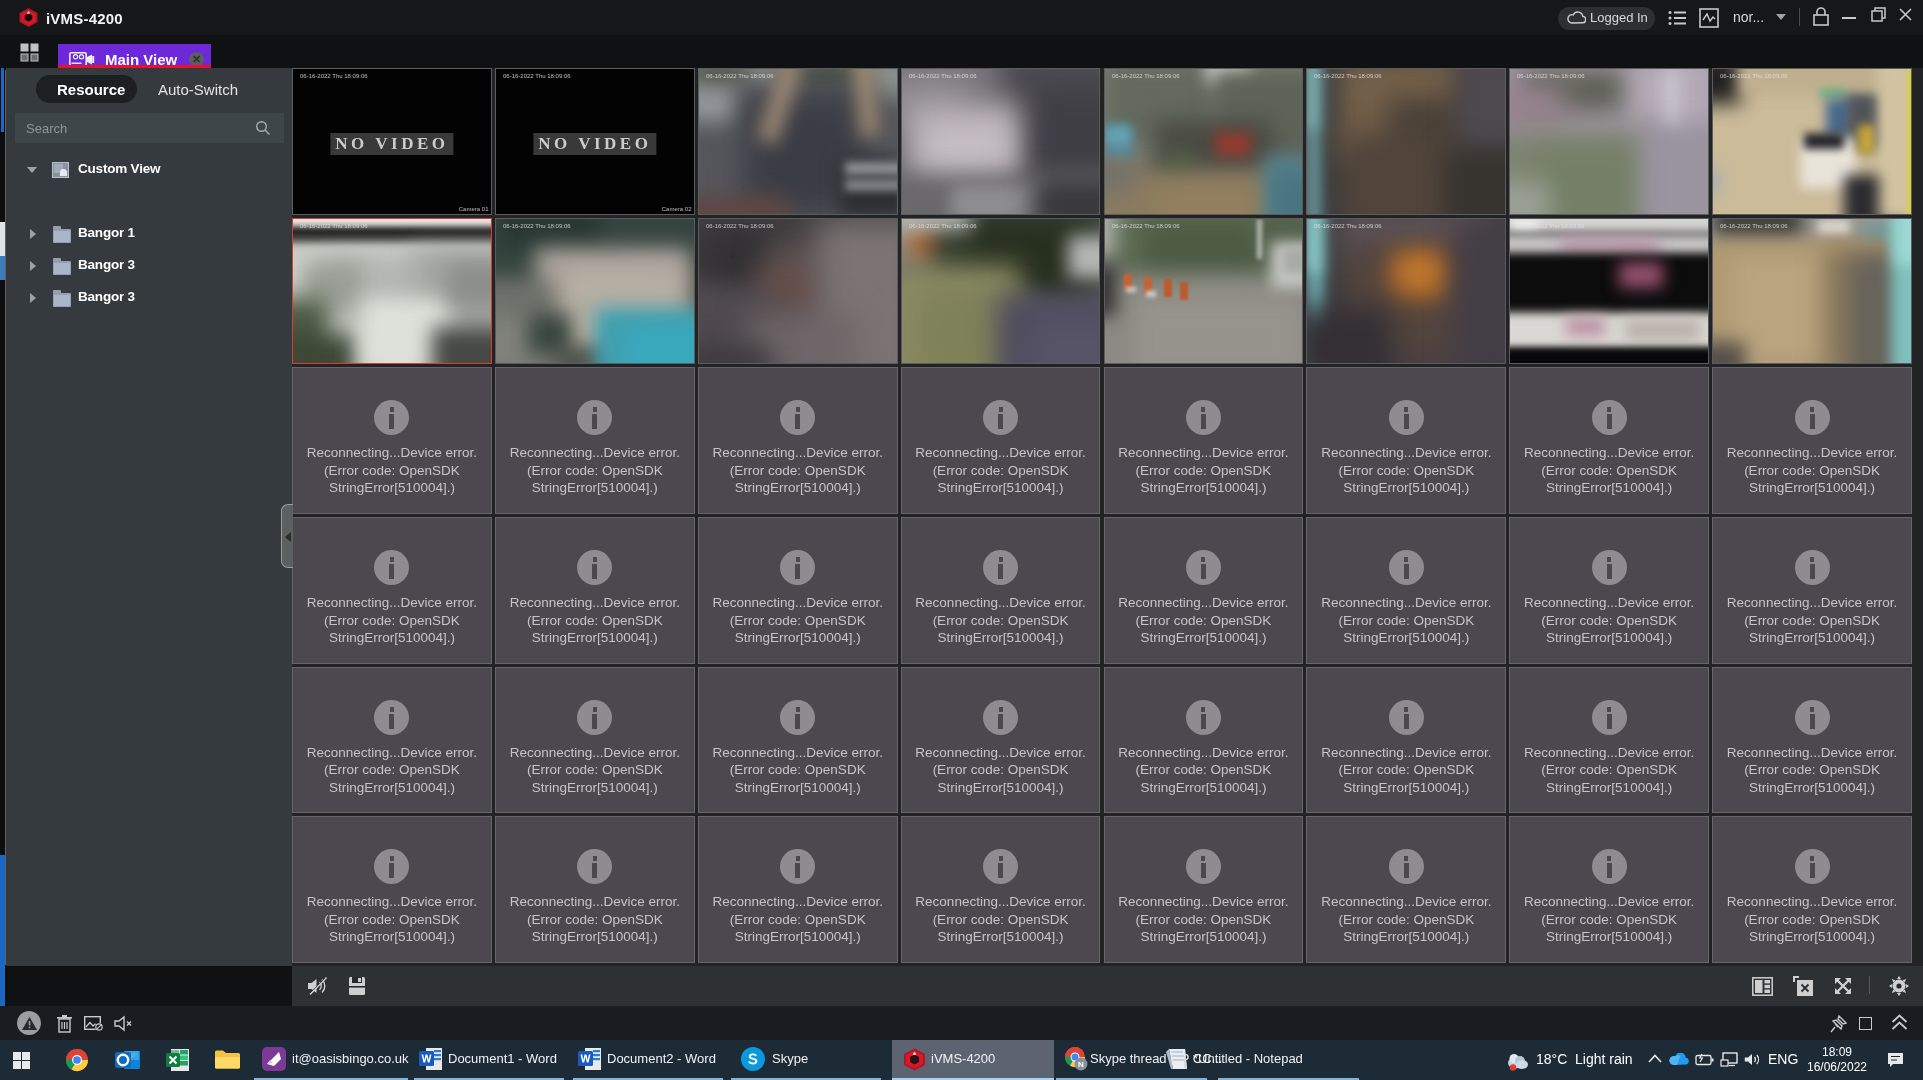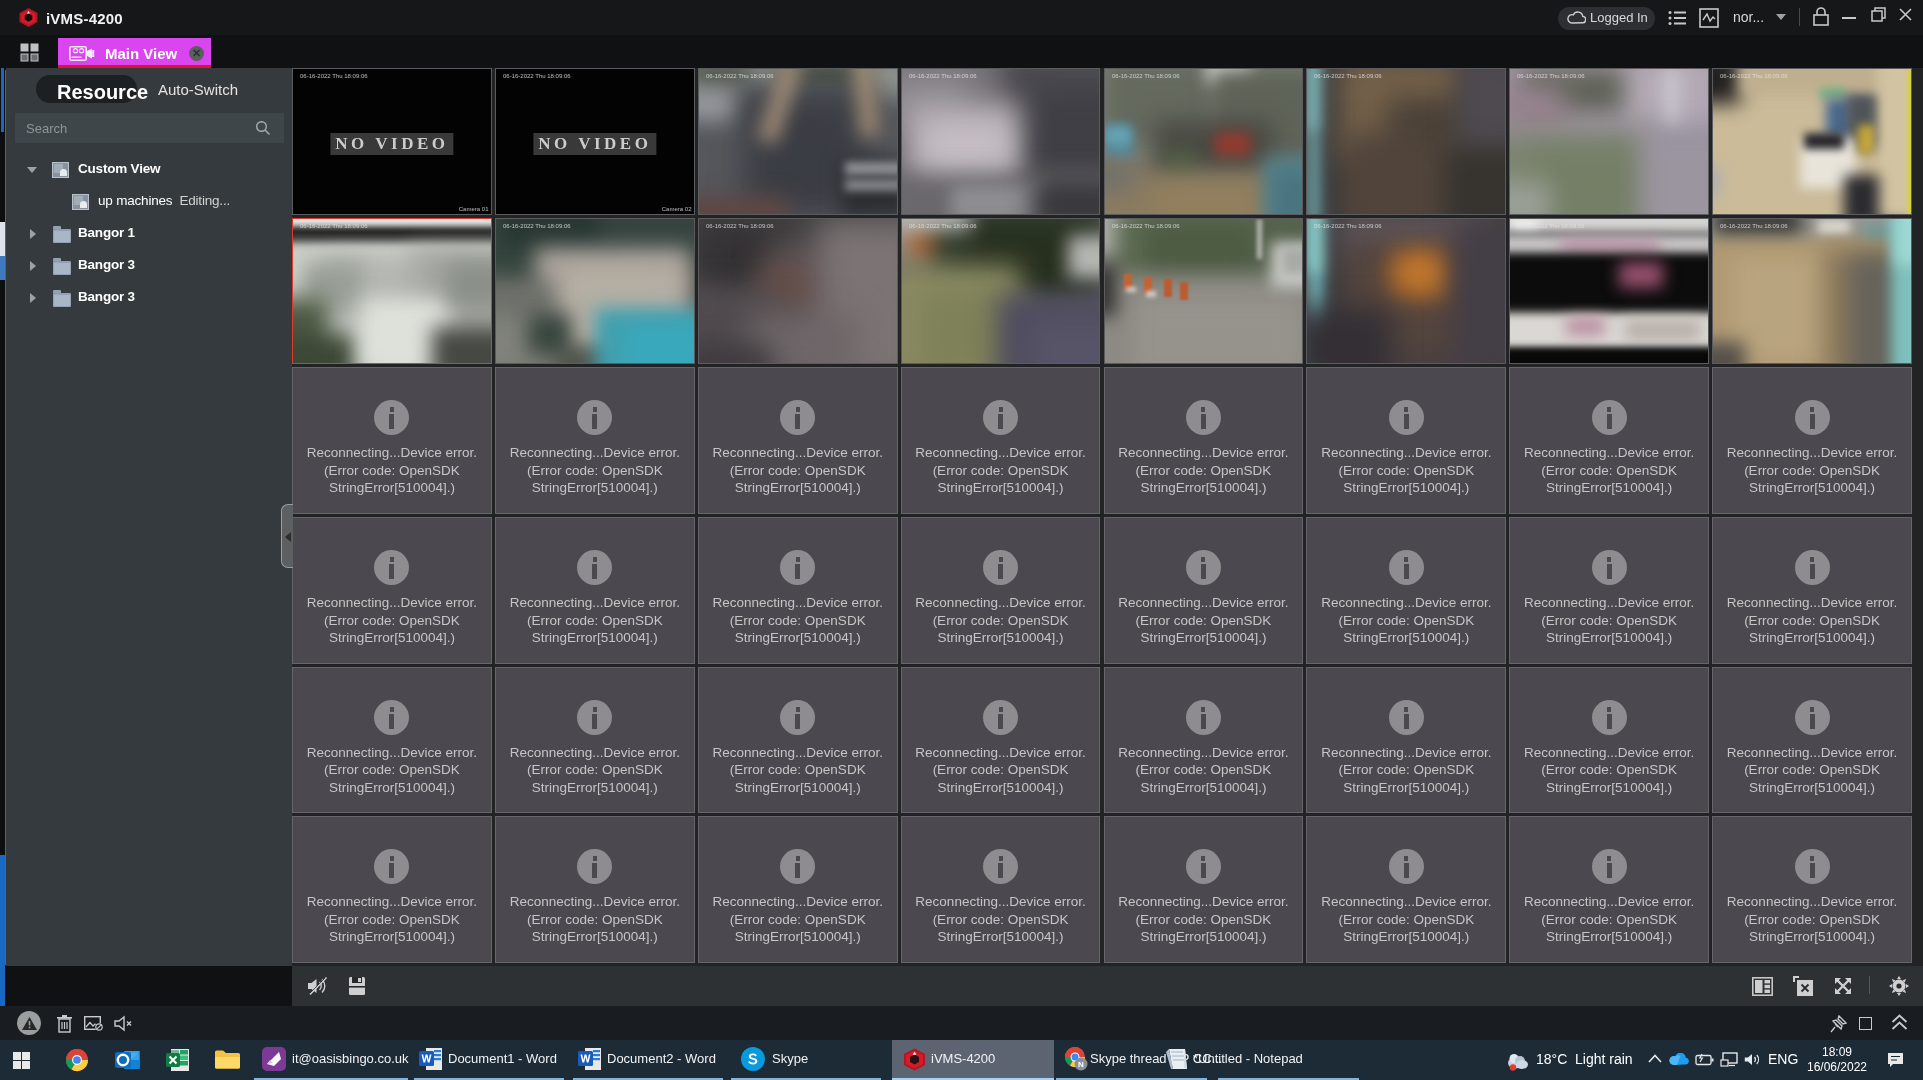--- a/index.html
+++ b/index.html
@@ -6,42 +6,42 @@
 html,body { width:1923px; height:1080px; overflow:hidden; background:#101113;
   font-family:"Liberation Sans", sans-serif; }
 #page { position:relative; width:1923px; height:1080px; }
 #page div, #page span, #page i, #page b { position:absolute; }
 #varea { background:#232527; }
 
 
 #titlebar { left:0; top:0; width:1923px; height:35px; background:#161718; }
 #tabbar { left:0; top:35px; width:1923px; height:33px; background:#101112; }
 .apptitle { left:46px; top:10px; color:#f2f2f2; font-size:15px; font-weight:bold; letter-spacing:.2px; }
-#maintab { left:58px; top:38px; width:153px; height:31px; background:#d946ef; }
+#maintab { left:58px; top:44px; width:153px; height:31px; background:#6d28d9; }
 #maintab-red { left:58px; top:65px; width:153px; height:3px; background:#e8112d; }
 .tabtxt { left:47px; top:7px; color:#fff; font-size:15px; font-weight:bold; }
 .tabclose { left:131px; top:8px; width:15px; height:15px; border-radius:50%; background:#5c5e60;
   color:#2e3032; font-size:11px; font-weight:bold; text-align:center; line-height:15px; }
 
 
 .pill { left:1558px; top:7px; width:97px; height:23px; background:#2d2f32; border-radius:12px; }
 .pilltxt { left:32px; top:3px; font-size:13px; color:#d8d8d8; }
 .wc { color:#c9c9c9; }
 
 
 #ledge { left:0; top:0; width:8px; height:1080px; background:#0d0e0f; }
 #ledge .blue1 { left:1px; top:0; width:3px; height:132px; background:#1969c4; }
 #ledge .blue2 { left:0; top:855px; width:5px; height:185px; background:#1969c4; }
 #ledge .blob { left:0; top:222px; width:5px; height:34px; background:#dde3e9; }
 #ledge .lline { left:5px; top:70px; width:1px; height:895px; background:#5f6265; }
 
 
 #sidebar { left:6px; top:68px; width:286px; height:898px; background:#343a3d; }
 .seg { left:30px; top:7px; width:101px; height:28px; background:#1d2023; border-radius:14px; }
-.segtxt { color:#fff; font-size:20px; font-weight:bold; }
+.segtxt { color:#fff; font-size:15px; font-weight:bold; }
 .seg2txt { left:152px; top:13px; color:#e4e4e4; font-size:15px; }
 #searchbox { left:9px; top:45px; width:269px; height:30px; background:#3f4649; }
 #searchbox span { left:11px; top:8px; color:#909496; font-size:13px; }
 .treerow { left:0; width:286px; height:32px; color:#fff; font-size:13.5px; letter-spacing:-0.2px; }
 .trtxt { top:7px; }
 .bold { font-weight:bold; }
 .editing { color:#d2d2d2; font-weight:normal; }
 .arrow-d { width:0; height:0; border-left:5px solid transparent; border-right:5px solid transparent;
   border-top:6px solid #9fa2a4; }
 .arrow-r { width:0; height:0; border-top:5px solid transparent; border-bottom:5px solid transparent;
@@ -182,27 +182,20 @@
       </svg>
     </span>
 
     <div class="treerow" style="top:86px;">
       <span class="arrow-d" style="left:21px;top:13px;"></span>
       <span class="cvicon" style="left:46px;top:8px;">
           <i></i>
           <b></b>
         </span>
       <span class="trtxt bold" style="left:72px;">Custom View</span>
-    </div>
-    <div class="treerow" style="top:118px;">
-      <span class="cvicon" style="left:66px;top:8px;">
-          <i></i>
-          <b></b>
-        </span>
-      <span class="trtxt" style="left:92px;">up machines&nbsp;&nbsp;<span class="editing" style="position:static;">Editing...</span></span>
     </div>
     <div class="treerow" style="top:150px;">
       <span class="arrow-r" style="left:24px;top:11px;"></span>
       <span class="folder" style="left:47px;top:11px;">
           <i></i>
         </span>
       <span class="trtxt bold" style="left:72px;">Bangor 1</span>
     </div>
     <div class="treerow" style="top:182px;">
       <span class="arrow-r" style="left:24px;top:11px;"></span>

